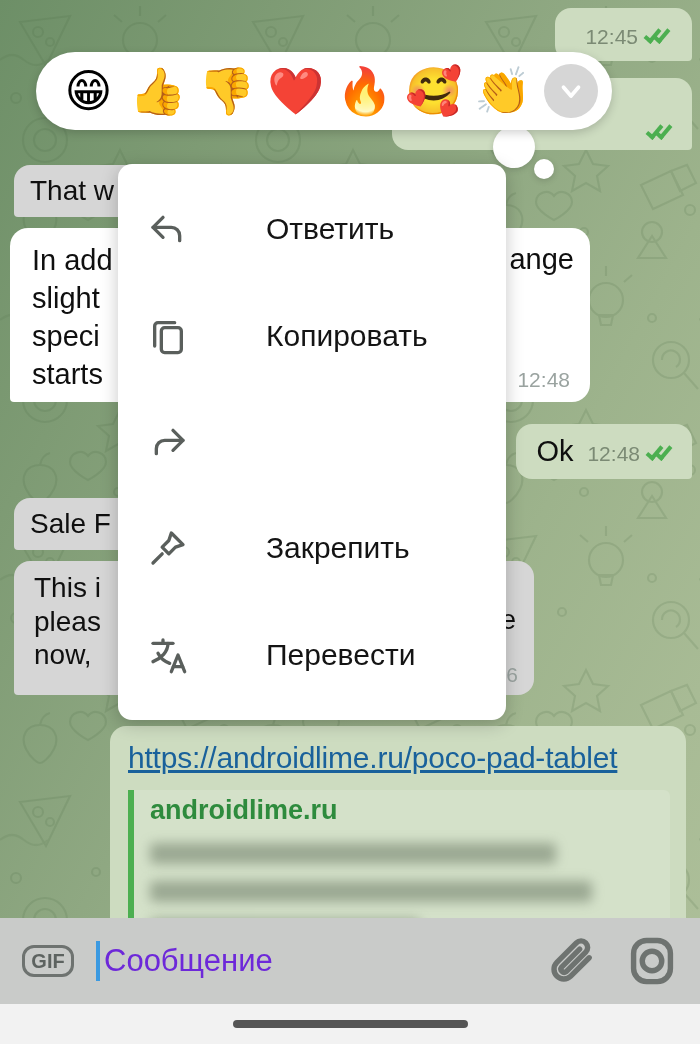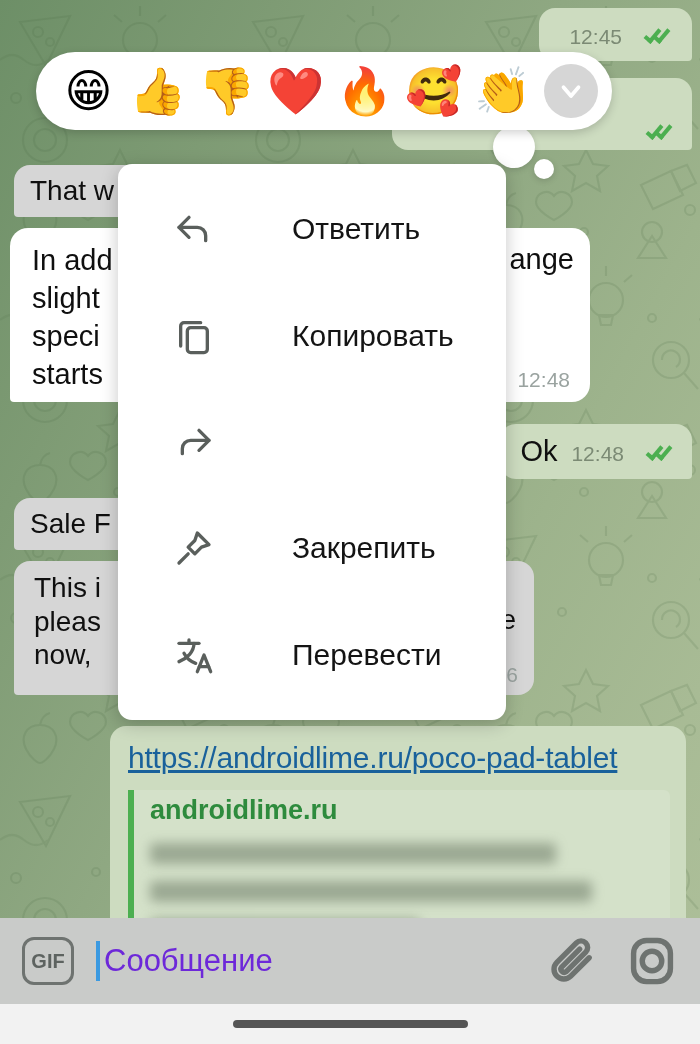--- a/index.html
+++ b/index.html
@@ -35,21 +35,21 @@
     line-height: 1.20;
     color: #0f0f0f;
     white-space: nowrap;
     overflow: hidden;
   }
   .bub-in  { background: #d6d6d6; border-radius: 16px 16px 16px 4px; }
   .bub-out { background: #cddcc0; border-radius: 16px 16px 4px 16px; }
   .bub-sel { background: #ffffff; border-radius: 16px 16px 16px 4px; }
 
   .meta {
-    display: inline-flex; align-items: center; gap: 22px;
+    display: inline-flex; align-items: center; gap: 6px;
     font-size: 21px; color: #7b8a74; margin-left: 14px;
     vertical-align: baseline;
   }
   .ticks { display: inline-block; width: 30px; height: 18px; position: relative; }
   .ticks i {
     position: absolute; display: block;
     width: 17px; height: 9px;
     border-left: 4px solid #4caf50; border-bottom: 4px solid #4caf50;
     transform: rotate(-50deg); top: 2px;
   }
@@ -149,39 +149,39 @@
     position: absolute; left: 118px; top: 164px;
     width: 388px; height: 556px;
     background: #fff; border-radius: 14px;
     box-shadow: 0 4px 18px rgba(0,0,0,.22);
     z-index: 40;
     padding: 12px 0;
     display: flex; flex-direction: column; justify-content: space-around;
   }
   .mi {
     display: flex; align-items: center;
-    height: 86px; padding-left: 56px; gap: 0;
+    height: 86px; padding-left: 30px; gap: 0;
     cursor: pointer;
   }
   .mi-icon {
     width: 60px; flex: 0 0 60px;
     display: flex; align-items: center; justify-content: flex-start;
   }
   .mi-icon svg { width: 40px; height: 40px; stroke: #5a5f5c; fill: none; stroke-width: 2; }
   .mi-label { font-size: 30px; color: #141414; margin-left: 58px; }
 
   
   #inputbar {
     position: absolute; left: 0; right: 0; bottom: 40px; height: 86px;
     background: #c9cbc9;
     display: flex; align-items: center; padding: 0 22px;
     z-index: 20;
   }
   #gif-icon {
-    width: 52px; height: 48px; border: 3px solid #6e7370; border-radius: 12px;
+    width: 52px; height: 32px; border: 3px solid #6e7370; border-radius: 12px;
     display: flex; align-items: center; justify-content: center;
     font-size: 20px; font-weight: bold; color: #5d6360; flex: 0 0 52px;
   }
   #msg-wrap { flex: 1; display: flex; align-items: center; margin-left: 22px; position: relative; }
   #caret { width: 4px; height: 40px; background: #3b9ae1; flex: 0 0 4px; }
   #placeholder { font-size: 31px; color: #6d28d9; margin-left: 4px; }
   .bar-icon { width: 52px; height: 52px; flex: 0 0 52px; margin-left: 26px; }
   .bar-icon svg { width: 52px; height: 52px; stroke: #6e7370; fill: none; stroke-width: 2.5; }
 
   

